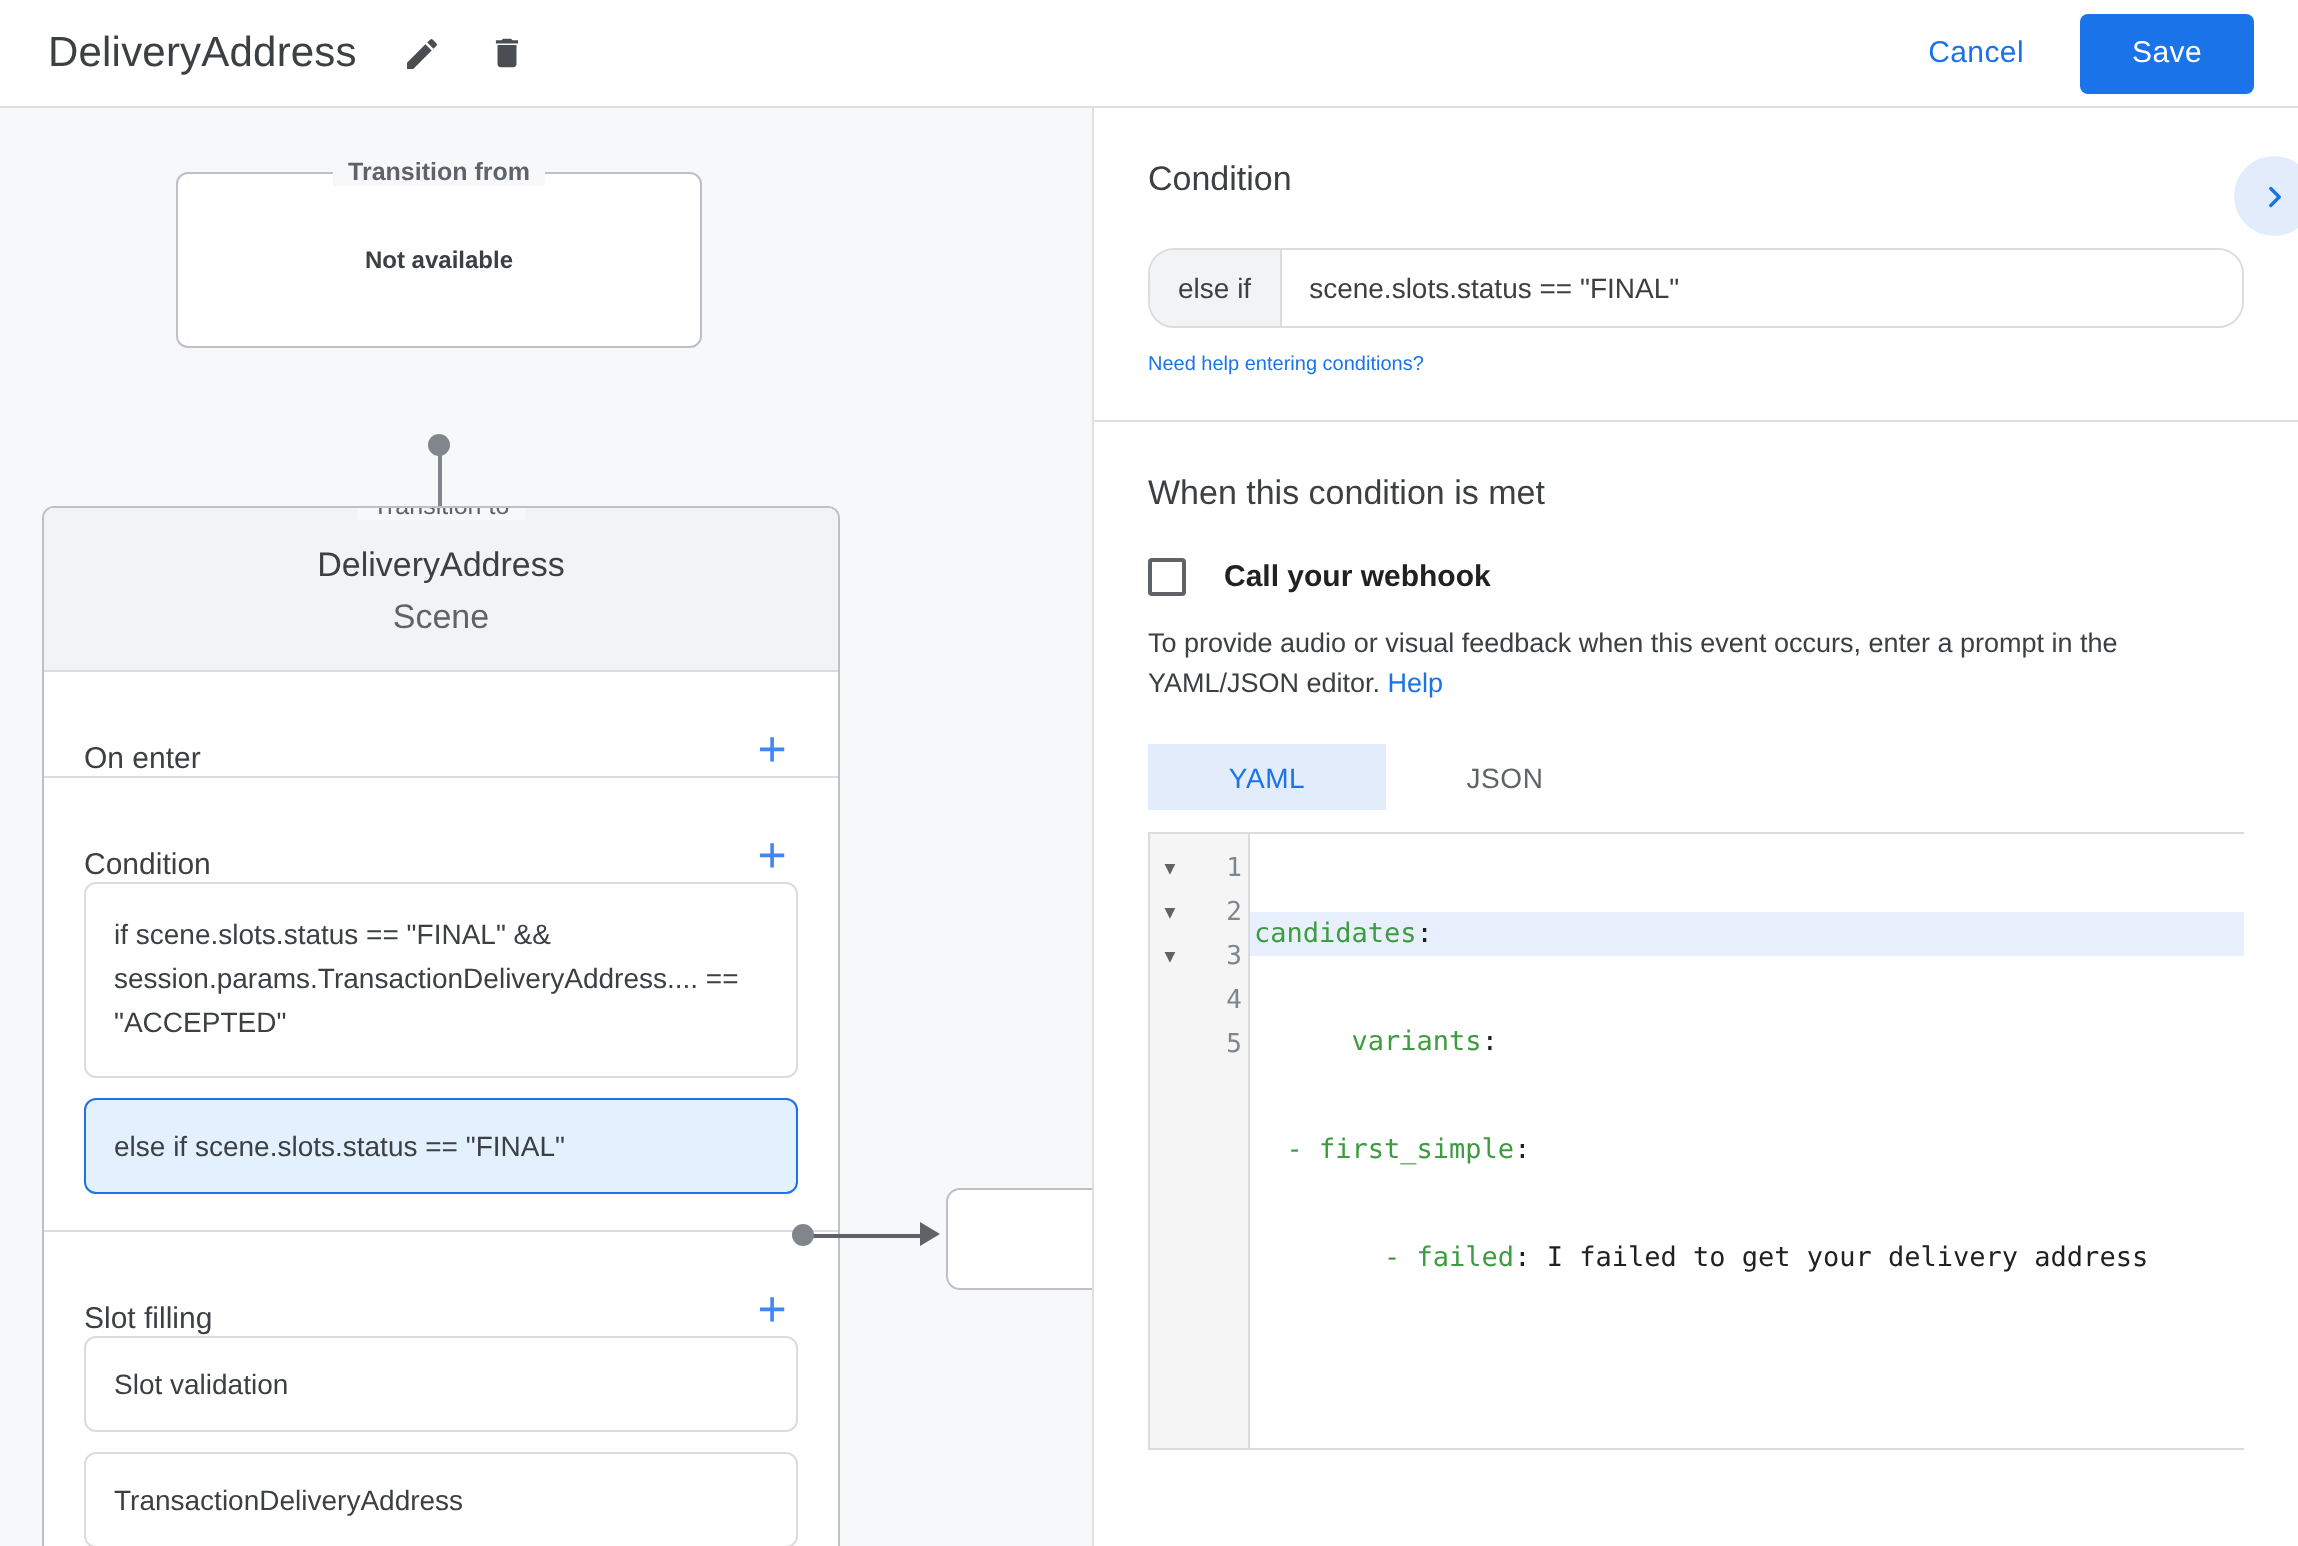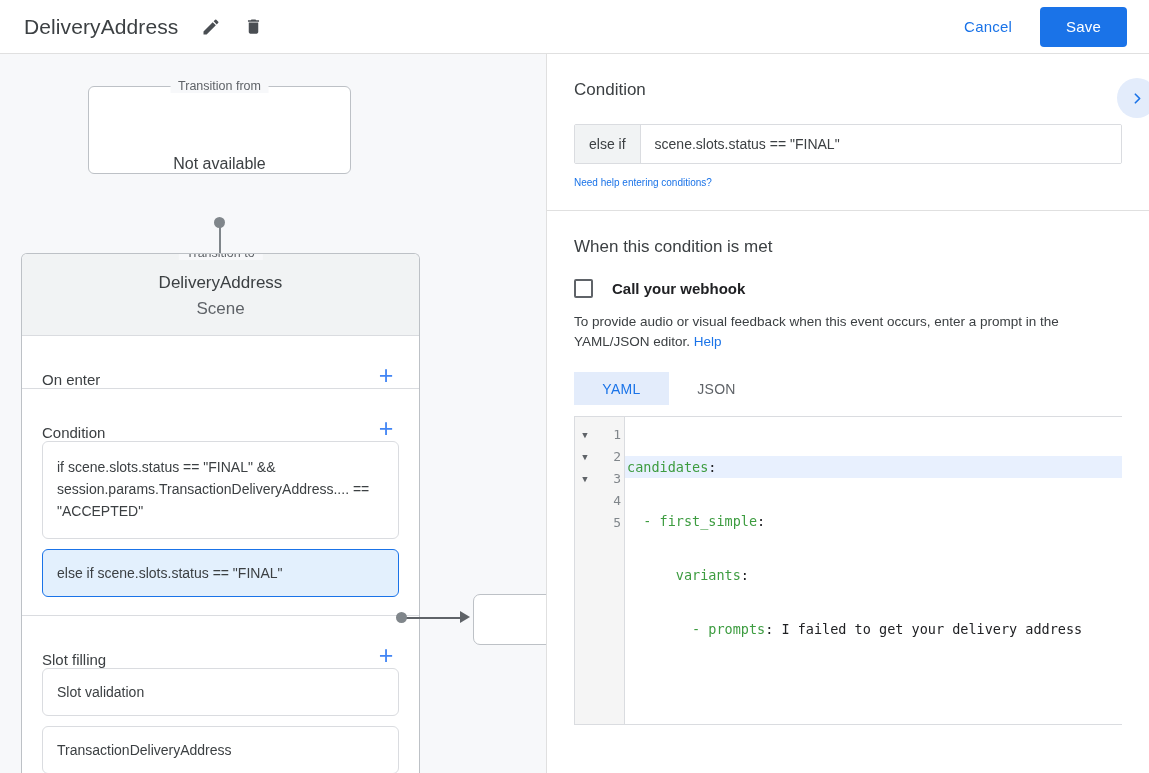--- a/index.html
+++ b/index.html
@@ -99,25 +99,26 @@
     font-size: 12.5px;
     color: #5f6368;
     white-space: nowrap;
   }
 
   
   .tfrom {
     left: 88px; top: 32px;
     width: 263px; height: 88px;
     display: flex;
-    align-items: flex-end;
+    align-items: center;
     justify-content: center;
+    font-weight: bold;
   }
   .tfrom-text {
-    font-size: 16px;
+    font-size: 12px;
     color: #3c4043;
   }
 
   
   .conn-dot {
     position: absolute;
     left: 214px; top: 163px;
     width: 11px; height: 11px;
     border-radius: 50%;
     background: #80868b;
@@ -275,21 +276,21 @@
     border-radius: 20px;
     display: flex;
     align-items: center;
     justify-content: center;
     cursor: pointer;
   }
   .cond-row {
     display: flex;
     margin-top: 24px;
     border: 1px solid #dadce0;
-    border-radius: 2px;
+    border-radius: 13px;
     height: 38px;
     overflow: hidden;
   }
   .cond-prefix {
     background: #f1f3f4;
     border-right: 1px solid #dadce0;
     display: flex;
     align-items: center;
     padding: 0 14px;
     font-size: 14px;
@@ -358,21 +359,21 @@
     line-height: 20px;
     max-width: 560px;
   }
   .desc a { color: #1a73e8; text-decoration: none; cursor: pointer; }
 
   .tabs {
     display: flex;
     margin-top: 20px;
   }
   .tab {
-    width: 95px;
+    width: 119px;
     height: 33px;
     display: flex;
     align-items: center;
     justify-content: center;
     font-size: 14px;
     color: #5f6368;
     cursor: pointer;
     letter-spacing: 0.3px;
   }
   .tab.active {
@@ -543,20 +544,20 @@
       </div>
       <div class="num-col">
         <div class="ln">1</div>
         <div class="ln">2</div>
         <div class="ln">3</div>
         <div class="ln">4</div>
         <div class="ln">5</div>
       </div>
       <div class="code-col">
         <div class="cline active"><span class="k">candidates</span><span class="p">:</span></div>
+        <div class="cline"><span class="p">      </span><span class="k">variants</span><span class="p">:</span></div>
         <div class="cline"><span class="p">  </span><span class="k">- </span><span class="k">first_simple</span><span class="p">:</span></div>
-        <div class="cline"><span class="p">      </span><span class="k">variants</span><span class="p">:</span></div>
-        <div class="cline"><span class="p">        </span><span class="k">- </span><span class="k">prompts</span><span class="p">:</span><span class="p"> I failed to get your delivery address</span></div>
+        <div class="cline"><span class="p">        </span><span class="k">- </span><span class="k">failed</span><span class="p">:</span><span class="p"> I failed to get your delivery address</span></div>
         <div class="cline"></div>
       </div>
     </div>
   </div>
 </div>
 
 </body></html>

